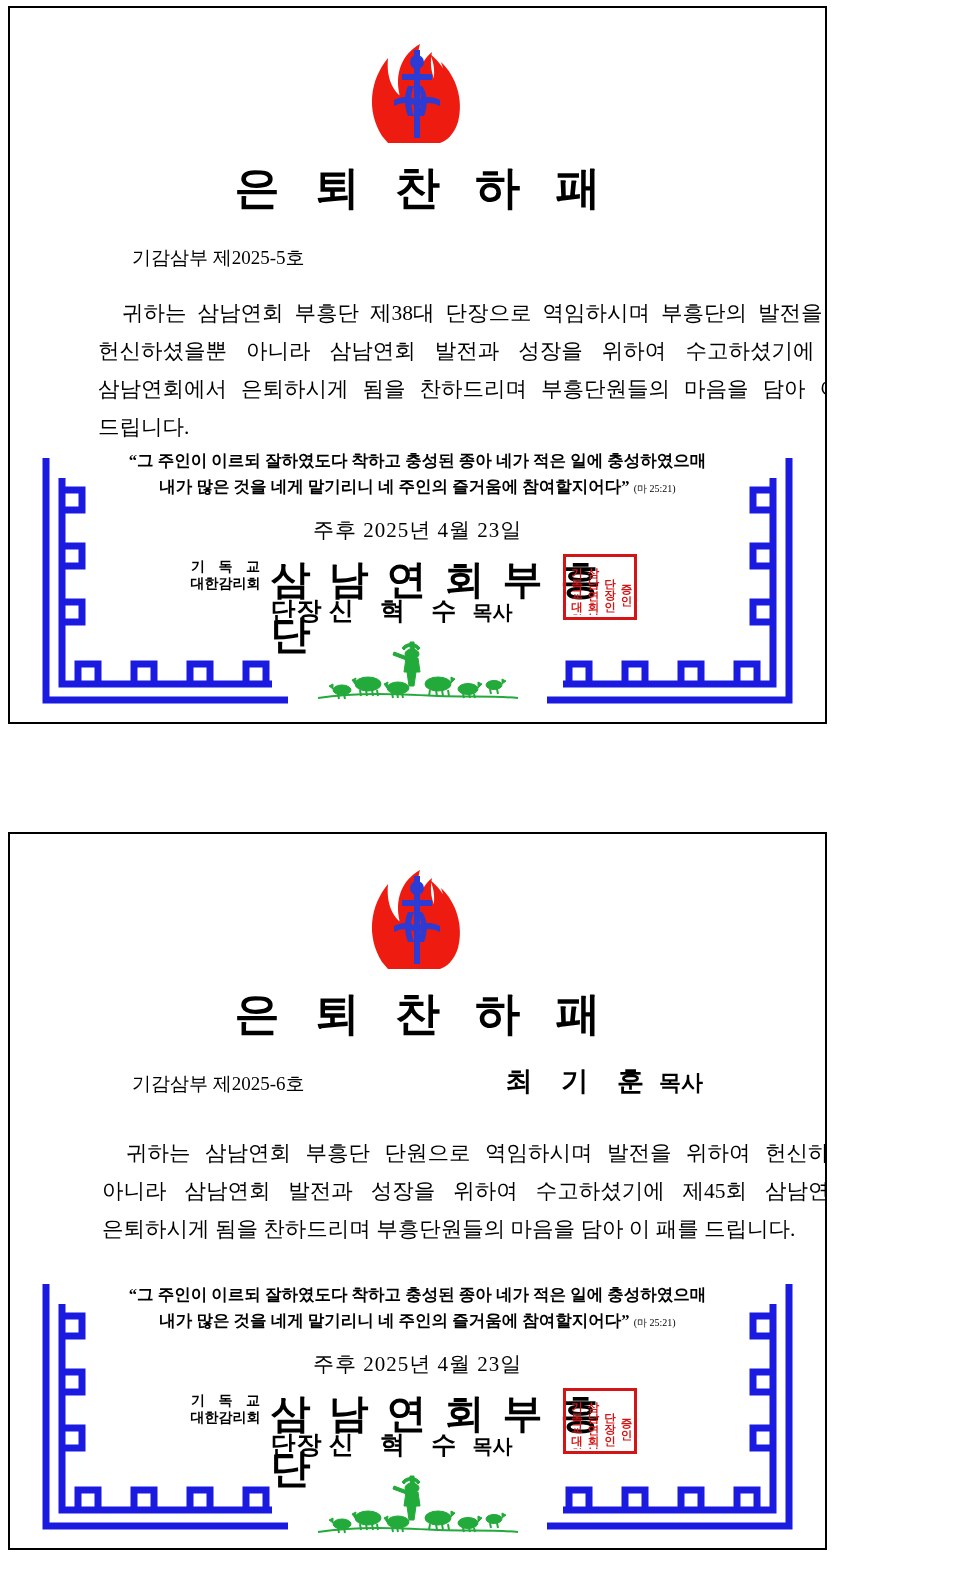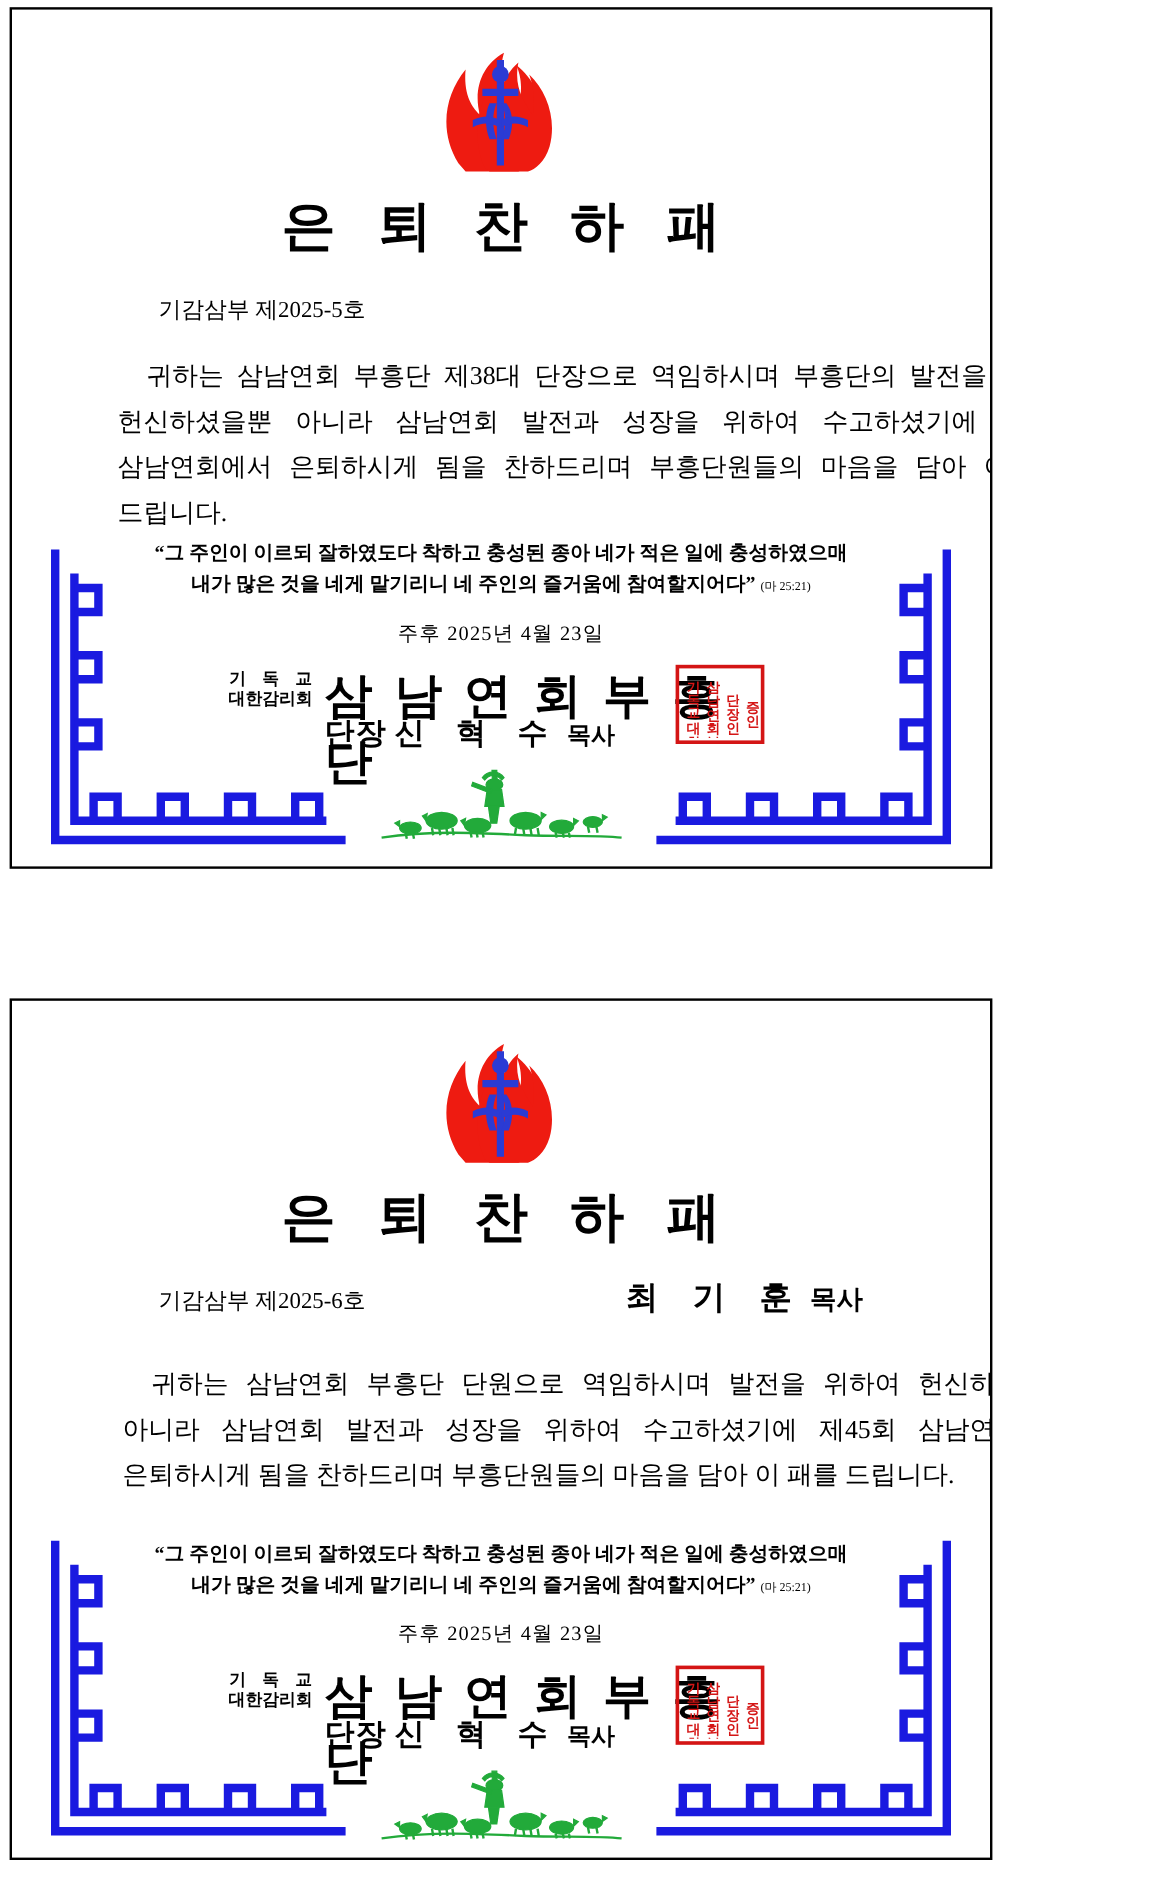--- a/index.html
+++ b/index.html
@@ -57,21 +57,21 @@
     font-size: 45px;
     font-weight: bold;
     letter-spacing: 12px;
     text-indent: 12px;
     font-family: "Liberation Serif", "DejaVu Serif", serif;
   }
 
   
   .row-head {
     position: absolute;
-    left: 0; right: 0;
+    left: 0; right: 16px;
     top: 233px;
     height: 34px;
   }
   .doc-no {
     position: absolute;
     left: 122px;
     top: 4px;
     font-size: 19px;
     letter-spacing: 0px;
   }
@@ -125,21 +125,21 @@
   }
   .quote .ref { font-weight: normal; font-size: 10px; }
   .page2 .quote { top: 448px; }
 
   
   .date {
     position: absolute;
     left: 0; right: 0;
     top: 508px;
     text-align: center;
-    font-size: 17px;
+    font-size: 21px;
     letter-spacing: 1px;
   }
   .page2 .date { top: 516px; }
 
   
   .sig {
     position: absolute;
     left: 0; right: 0;
     top: 548px;
     height: 92px;

